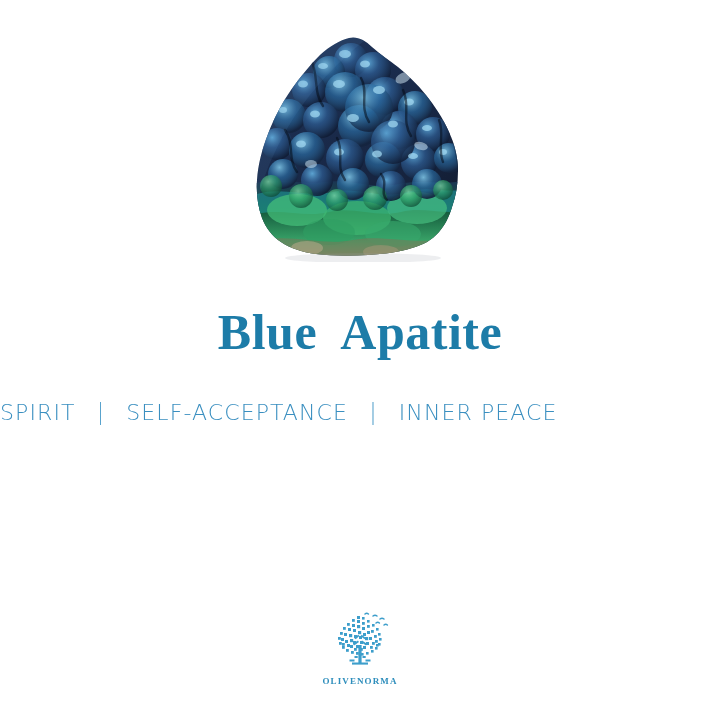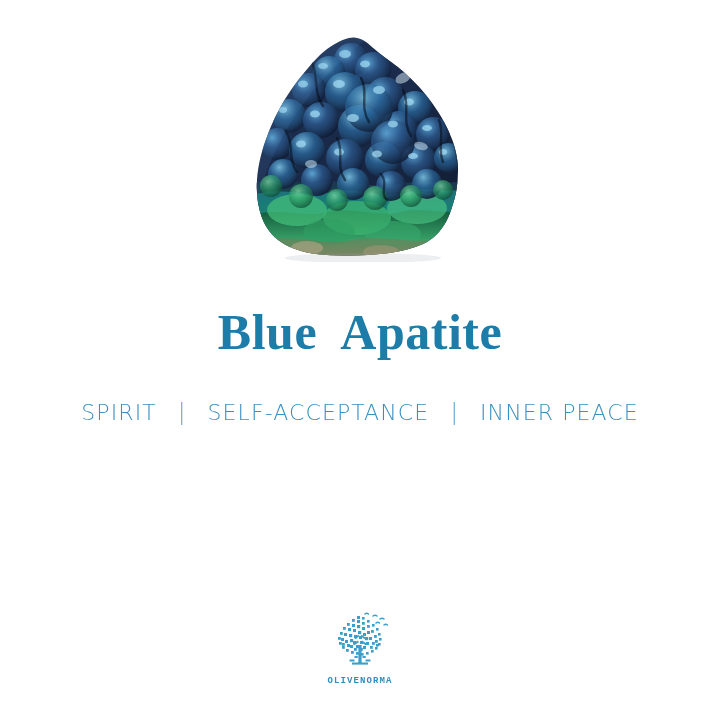--- a/index.html
+++ b/index.html
@@ -54,21 +54,21 @@
     color: #1d7ca8;
     white-space: pre;
   }
 
   
   .keywords {
     position: absolute;
     left: 0;
     top: 398px;
     width: 720px;
-    text-align: center;
+    text-align: left;
     font-family: "DejaVu Sans", "Liberation Sans", sans-serif;
     font-weight: 300;
     font-size: 22px;
     line-height: 30px;
     letter-spacing: 1.1px;
     color: #3a8fc0;
     white-space: nowrap;
   }
   .keywords .kw { display: inline-block; }
   .keywords .sep {
@@ -102,21 +102,21 @@
     flex-direction: column;
     align-items: center;
   }
   .logo-mark {
     display: block;
     width: 62px;
     height: 62px;
   }
   .logo-word {
     margin-top: 2px;
-    font-family: Liberation Mono, monospace;
+    font-family: Liberation Serif, serif;
     font-weight: bold;
     font-size: 9px;
     letter-spacing: 1.1px;
     color: #2e8ebc;
   }
 </style>
 </head>
 <body>
 
 <div id="card">

